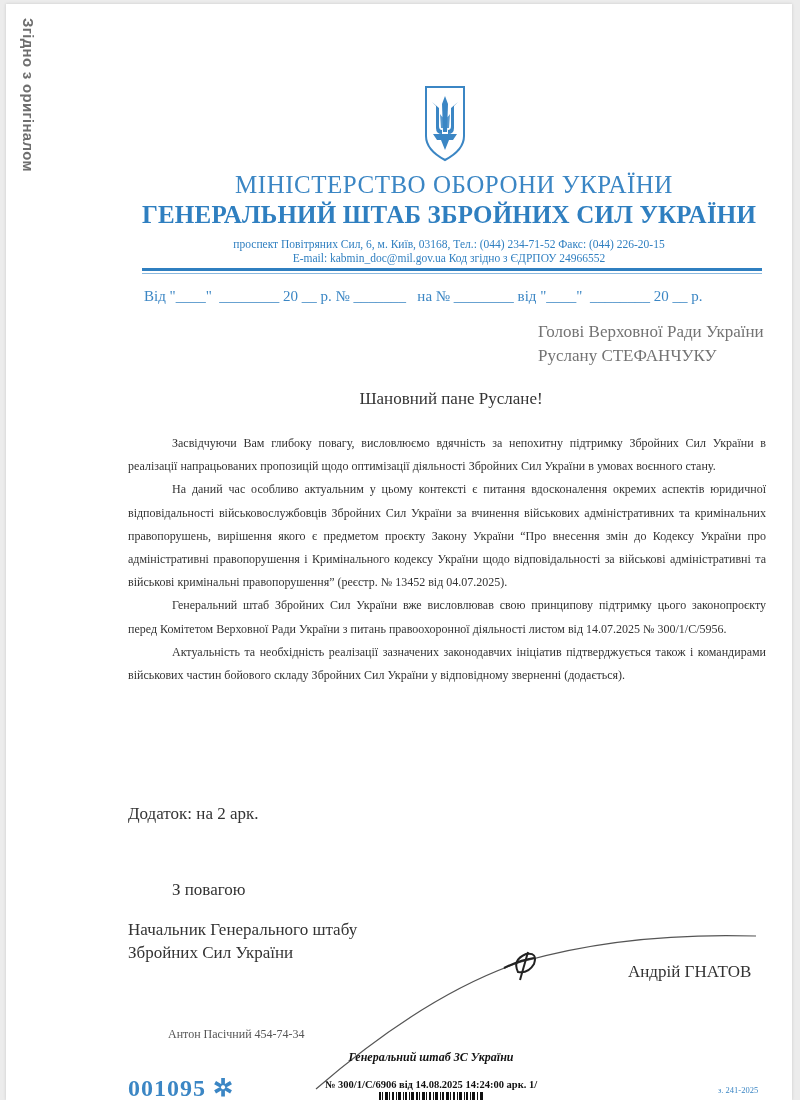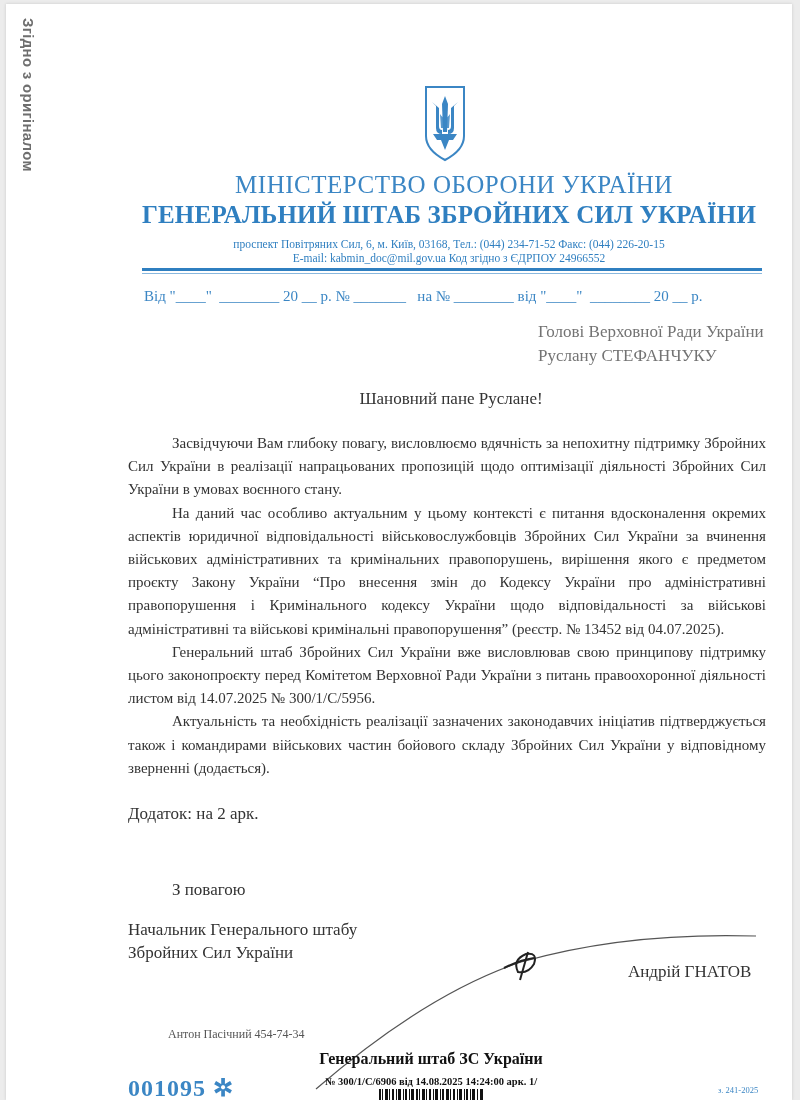--- a/index.html
+++ b/index.html
@@ -45,38 +45,38 @@
     position: absolute; left: 532px; top: 316px; font-size: 17px; line-height: 24px; color: #737373;
   }
 
   .salutation {
     position: absolute; left: 0; width: 800px; top: 385px; text-align: center;
     font-size: 17px; padding-left: 90px;
   }
 
   .body-text {
     position: absolute; left: 122px; top: 428px; width: 638px;
-    font-size: 15px; line-height: 23.2px; color: #333;
+    font-size: 12px; line-height: 23.2px; color: #333;
   }
   .body-text p { text-align: justify; text-indent: 44px; }
 
   .attachment { position: absolute; left: 122px; top: 800px; font-size: 17px; }
   .regards    { position: absolute; left: 166px; top: 876px; font-size: 17px; }
   .signer-title { position: absolute; left: 122px; top: 914px; font-size: 17px; line-height: 23px; }
   .signer-name  { position: absolute; left: 622px; top: 958px; font-size: 17px; }
 
   .signature { position: absolute; left: 300px; top: 920px; width: 480px; height: 170px; }
 
   .executor {
     position: absolute; left: 117px; top: 1023px; font-size: 12px; color: #555; margin-left: 45px;
   }
 
   .barcode-block { position: absolute; left: 300px; top: 1046px; width: 250px; text-align: center; }
-  .barcode-org { font-size: 16px; font-weight: bold; color: #111; }
-  .barcode-reg { font-size: 10.5px; font-weight: bold; color: #111; margin-top: 8px; white-space: nowrap; }
+  .barcode-org { font-size: 12px; font-weight: bold; color: #111; font-style: italic; }
+  .barcode-reg { font-size: 10.5px; font-weight: bold; color: #111; margin-top: 14px; white-space: nowrap; }
   .barcode { display: block; margin: 2px auto 0; width: 104px; height: 30px; }
 
   .serial {
     position: absolute; left: 122px; top: 1070px;
     font-size: 24px; font-weight: bold; color: #3b86c4; letter-spacing: 1px;
   }
   .form-code { position: absolute; left: 712px; top: 1081px; font-size: 8.5px; color: #3b86c4; }
 </style>
 </head>
 <body>

